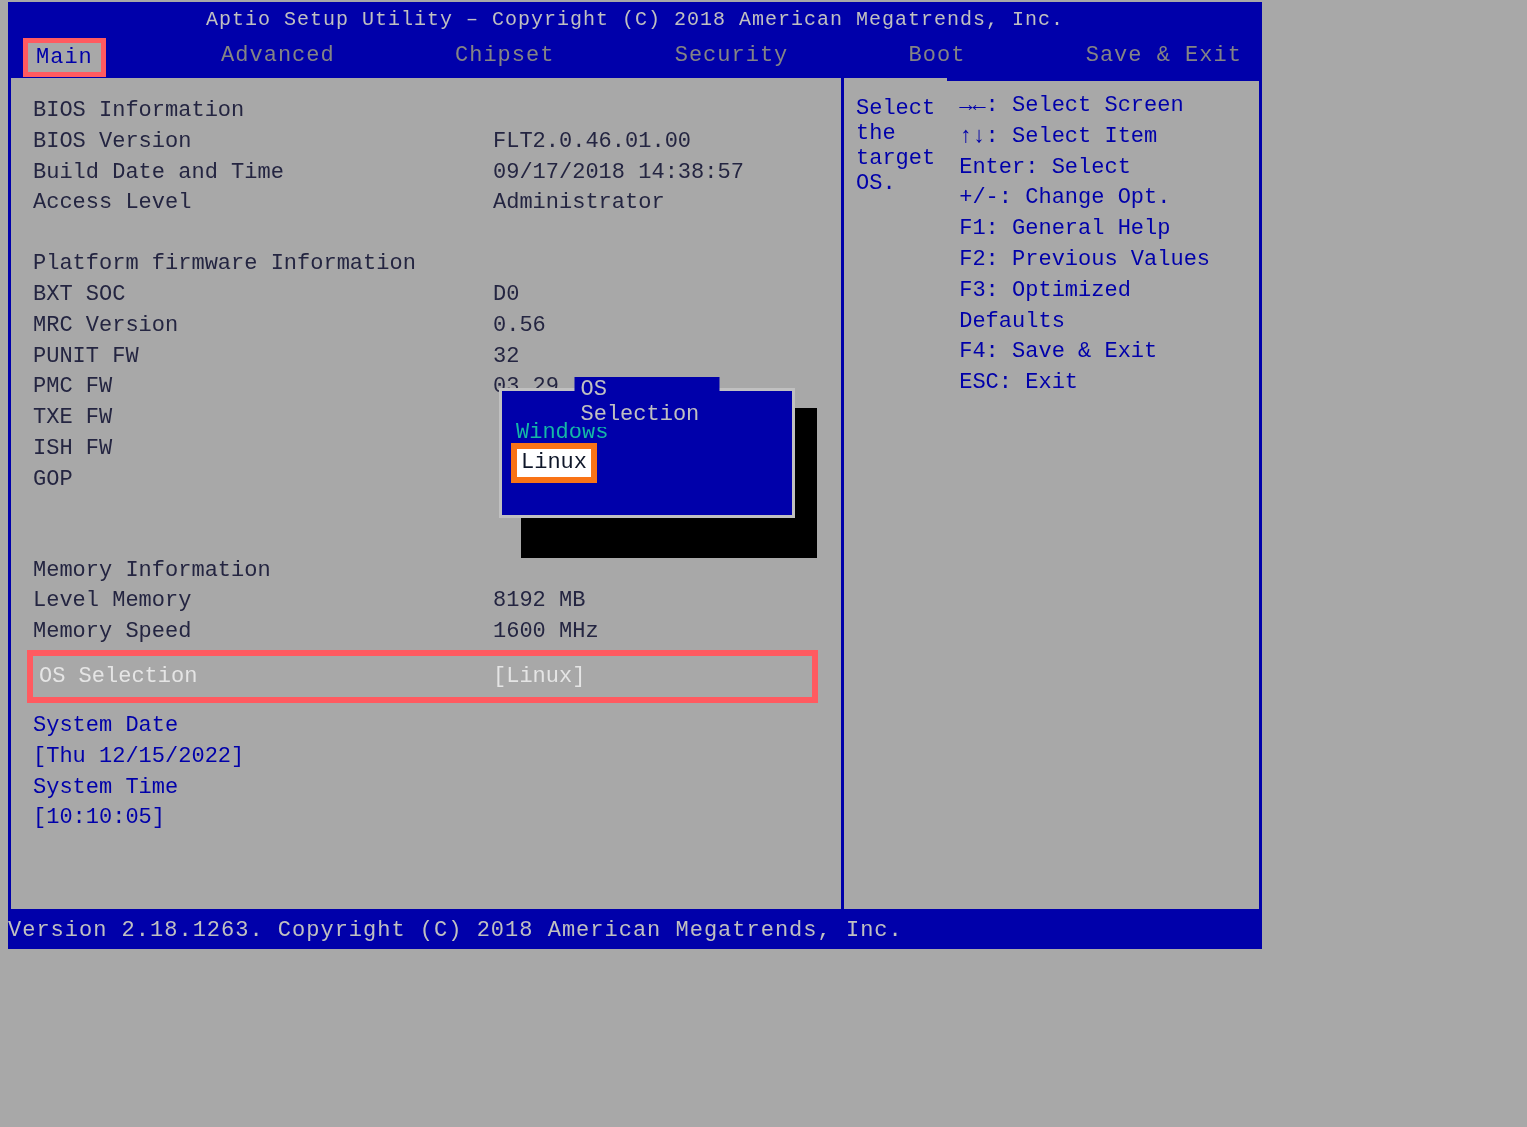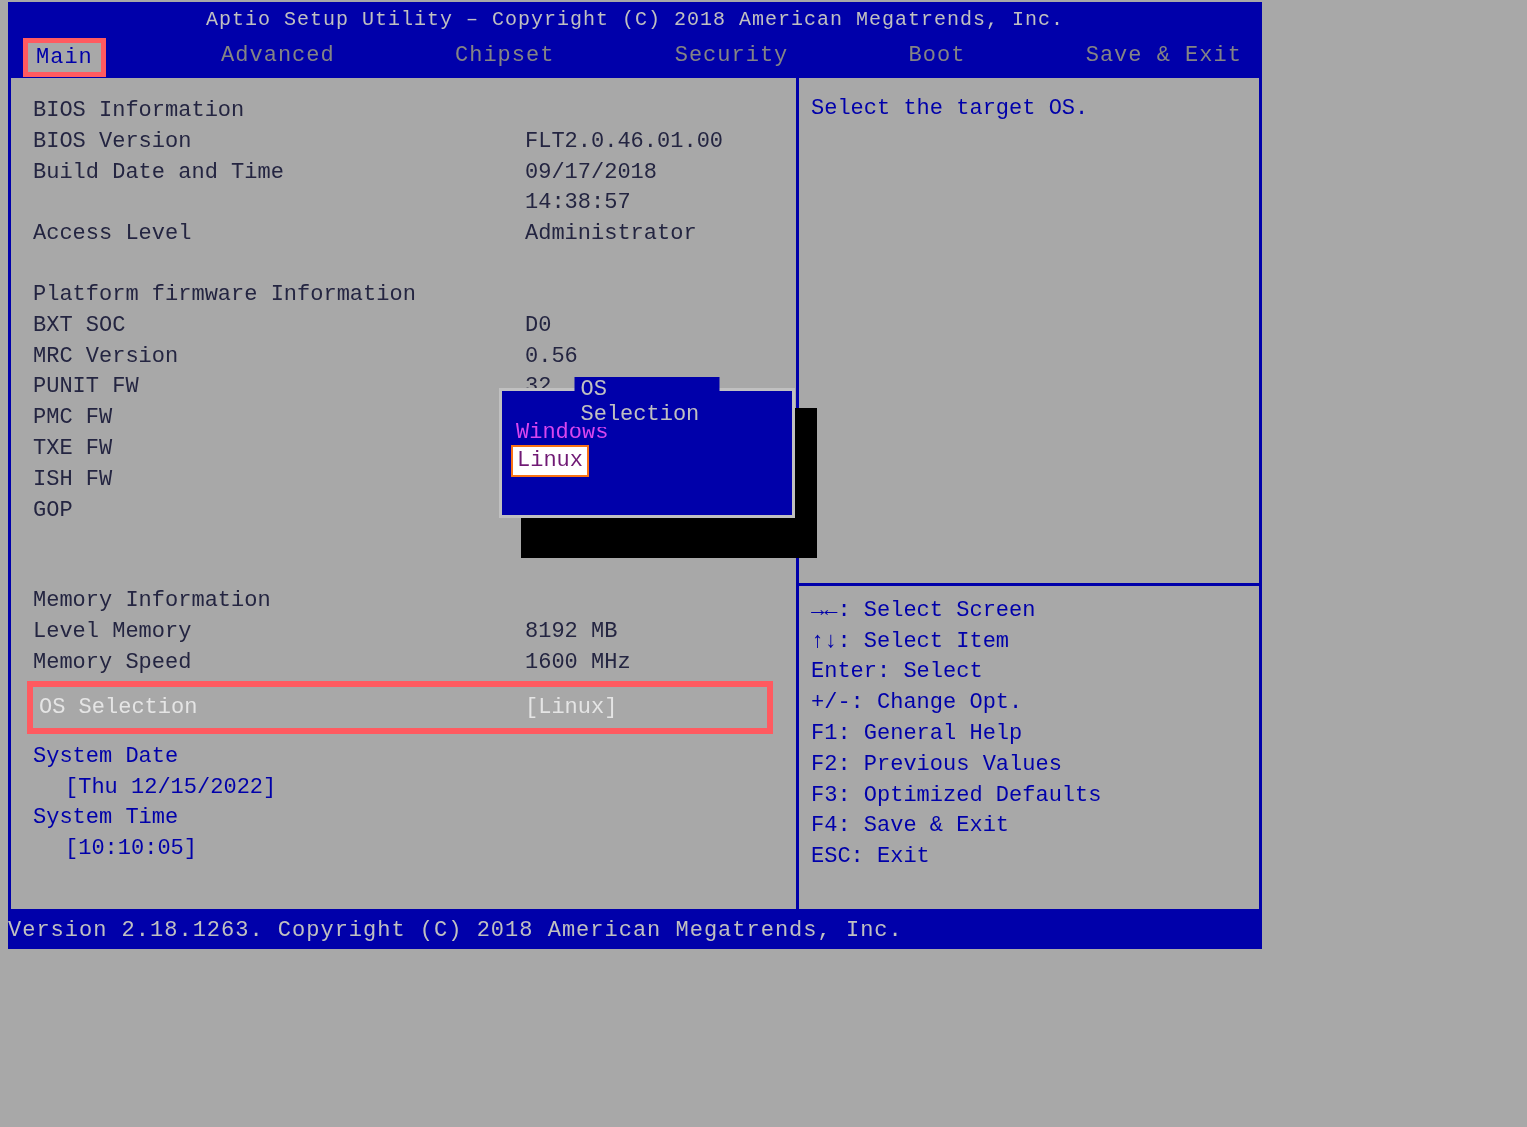--- a/index.html
+++ b/index.html
@@ -60,45 +60,44 @@
     background: #a8a8a8;
     gap: 7px;
   }
   .left-panel {
     flex: 1;
     padding: 18px 22px;
     color: #242541;
     position: relative;
   }
   .right-panel {
-    width: 463px;
+    width: 418px;
     border-left: 3px solid #0000aa;
     display: flex;
-    flex-direction: column;
+    flex-direction: row;
     color: #0000aa;
   }
   .help-text {
     padding: 18px 12px;
     flex: 1;
   }
   .key-help {
     border-top: 3px solid #0000aa;
     padding: 10px 12px 36px 12px;
     line-height: 1.4;
   }
   .info-row {
     display: flex;
     line-height: 1.4;
   }
   .info-label {
     width: 460px;
   }
   .info-value {
     flex: 1;
-    margin-left: 32px;
   }
   .section-header {
     color: #242541;
     line-height: 1.4;
   }
   .spacer {
     height: 30px;
   }
   .selected-row {
     background: transparent;
@@ -141,27 +140,27 @@
     left: 50%;
     transform: translateX(-50%);
     background: #0000aa;
     color: #c0c0c0;
     padding: 0 6px;
   }
   .popup-options {
     padding: 28px 14px 8px 14px;
   }
   .popup-option {
-    color: #d946ef;
+    color: #14b8a6;
     line-height: 1.3;
   }
   .popup-option.selected {
     background: #ffffff;
-    color: #701a75;
-    border: 2px solid #f97316;
+    color: #0f172a;
+    border: 6px solid #f97316;
     margin: -5px -5px -5px -5px;
     padding: 0 4px;
     display: inline-block;
   }
   .footer-bar {
     background: #0000aa;
     color: #c0c0c0;
     text-align: left;
     padding: 6px 0;
     font-size: 22px;

